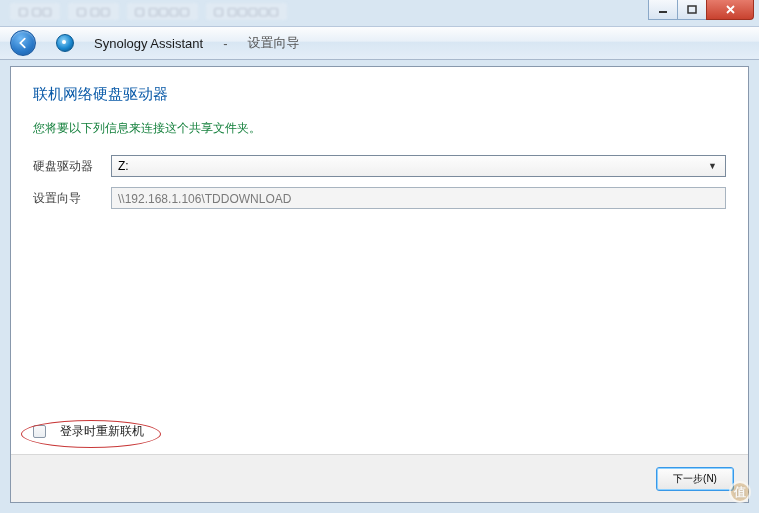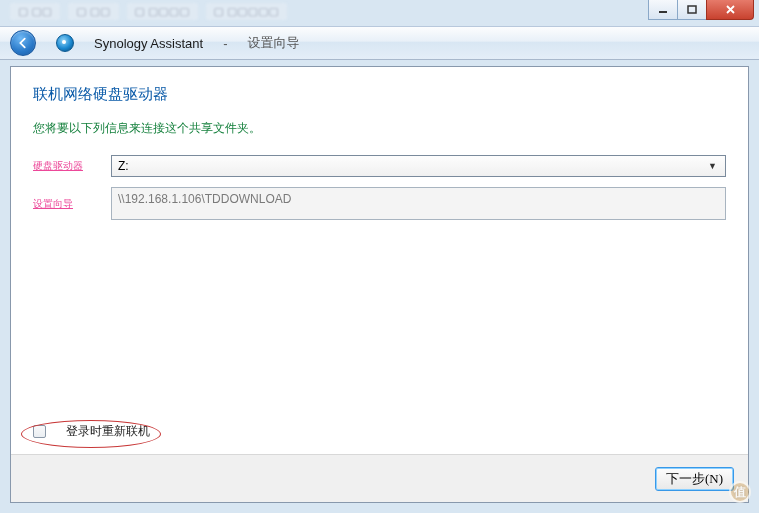--- a/index.html
+++ b/index.html
@@ -119,61 +119,60 @@
       margin-bottom: 18px;
     }
     
     .form-row {
       display: flex;
       align-items: center;
       margin-bottom: 10px;
       gap: 8px;
     }
     .form-label {
-      font-size: 10px;
-      color: #ec4899;
+      font-size: 12px;
+      color: #404040;
       width: 70px;
       flex-shrink: 0;
-      text-decoration: underline;
     }
     .dropdown {
       flex: 1;
       height: 22px;
       border: 1px solid #7a8a9c;
       background: linear-gradient(#fdfdfd, #f0f0f0);
       display: flex;
       align-items: center;
       justify-content: space-between;
       padding: 0 4px 0 6px;
       font-size: 12px;
       position: relative;
     }
     .dropdown-arrow {
       width: 17px; height: 100%;
       display: flex; align-items: center; justify-content: center;
       font-size: 9px; color: #333;
     }
     .textfield {
       flex: 1;
-      height: 33px;
+      height: 22px;
       border: 1px solid #a8b4c0;
       background: #f4f4f4;
       padding: 0 6px;
       font-size: 12px;
       color: #7a7a7a;
       line-height: 22px;
     }
     
     .checkbox-row {
       position: absolute;
       bottom: 14px;
       left: 22px;
       display: flex;
       align-items: center;
-      gap: 20px;
+      gap: 14px;
       font-size: 12px;
       color: #222;
     }
     .checkbox {
       width: 13px; height: 13px;
       border: 1px solid #8a98a8;
       background: linear-gradient(#f8f9fa, #eaeef2);
       border-radius: 2px;
     }
     .oval-highlight {
@@ -197,24 +196,23 @@
       justify-content: flex-end;
       padding-right: 14px;
       gap: 8px;
     }
     .wbtn {
       min-width: 78px;
       height: 24px;
       border: 1px solid #8a98aa;
       background: linear-gradient(#fdfdfd, #e8e8e8);
       border-radius: 3px;
-      font-size: 13px;
+      font-size: 10px;
       display: flex; align-items: center; justify-content: center;
       padding: 0 10px;
-      font-family: Liberation Serif, serif;
     }
     .wbtn.default {
       border: 1px solid #3898e8;
       box-shadow: 0 0 0 1px #8cd0ff inset;
     }
     
     
     .watermark {
       position: absolute;
       bottom: 10px; right: 8px;

